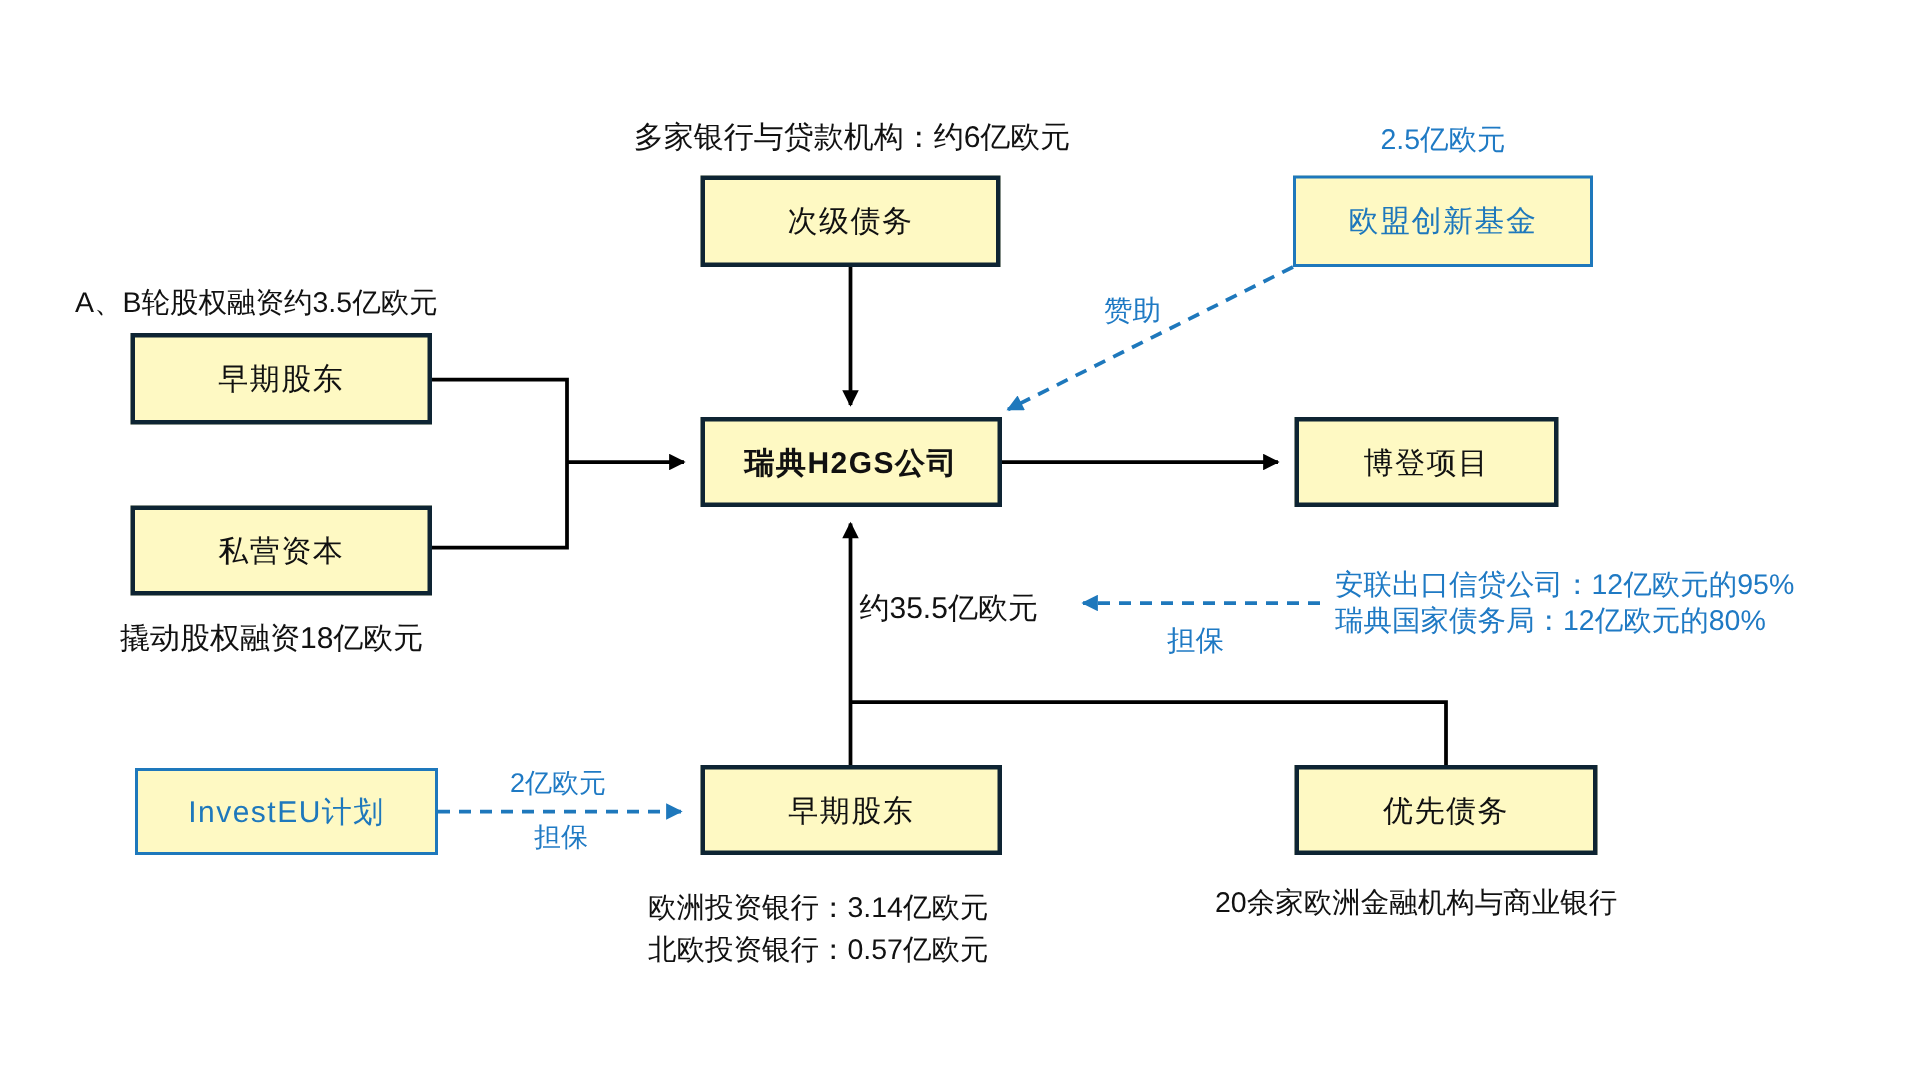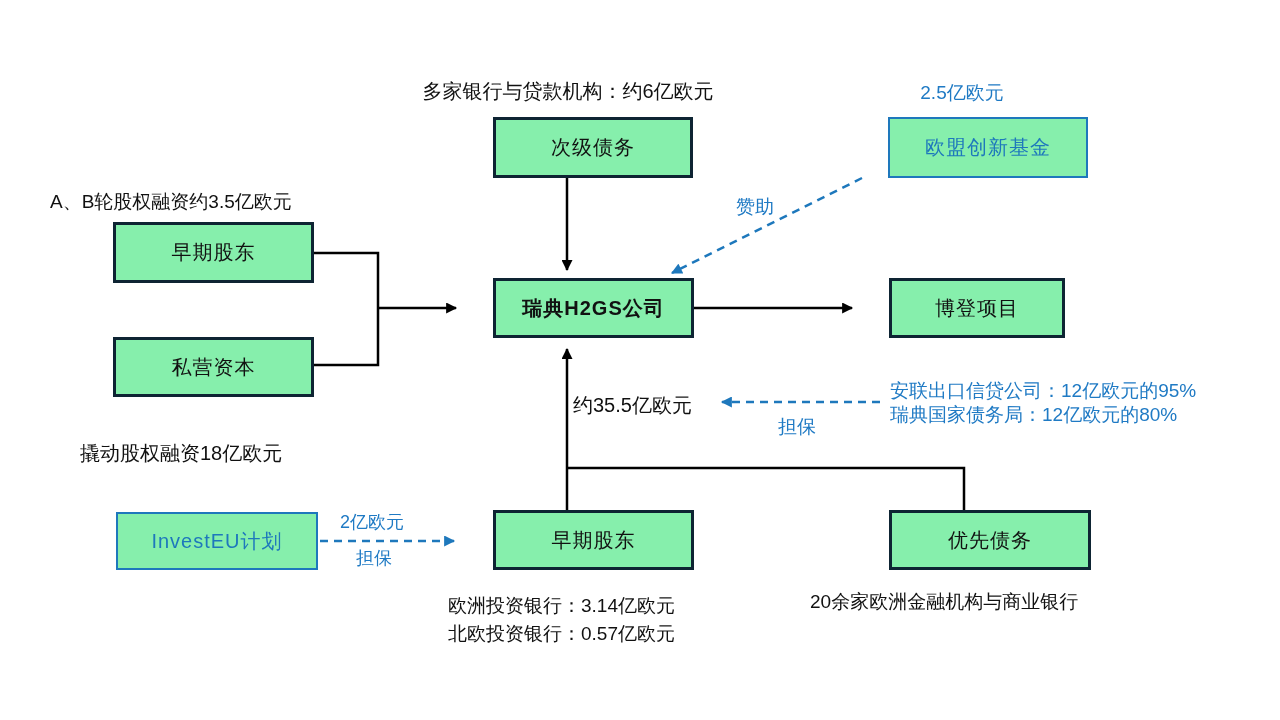--- a/index.html
+++ b/index.html
@@ -12,26 +12,25 @@
     font-family: "Liberation Sans", "DejaVu Sans", sans-serif;
     color: #111111;
   }
   #wires { position: absolute; left: 0; top: 0; width: 1280px; height: 720px; }
   .box {
     position: absolute;
     box-sizing: border-box;
     display: flex;
     align-items: center;
     justify-content: center;
-    background: #86efac;
+    background: #fef9c3;
     border: 3px solid #0e2433;
     font-size: 20px;
     letter-spacing: 1px;
     white-space: nowrap;
-    margin-left: 26px;
   }
   .box.blue {
     border: 2px solid #1e78bc;
     color: #1e78bc;
   }
   .lbl {
     position: absolute;
     white-space: nowrap;
     font-size: 19px;
     color: #111111;
@@ -49,28 +48,28 @@
   #box-h2gs               { left: 467px; top: 278px; width: 201px; height: 60px; font-weight: bold; }
   #box-boden              { left: 863px; top: 278px; width: 176px; height: 60px; }
   #box-investeu           { left: 90px;  top: 512px; width: 202px; height: 58px; }
   #box-dev-capital        { left: 467px; top: 510px; width: 201px; height: 60px; }
   #box-senior-debt        { left: 863px; top: 510px; width: 202px; height: 60px; }
 
   
   #lbl-banks-note      { left: 568px; top: 78px;  font-size: 20px; }
   #lbl-eu-fund-amount  { left: 962px; top: 80px;  }
   #lbl-series-ab       { left: 50px;  top: 189px; }
-  #lbl-leverage        { left: 80px;  top: 412px; font-size: 20px; margin-top: 28px; }
+  #lbl-leverage        { left: 80px;  top: 412px; font-size: 20px; }
   #lbl-sponsor         { left: 736px; top: 194px; text-align: center; }
   #lbl-total-amount    { left: 573px; top: 392px; font-size: 20px; text-align: center; }
   #lbl-guarantee-mid   { left: 778px; top: 414px; }
   #lbl-guarantors      { left: 890px; top: 379px; }
   #lbl-investeu-amount { left: 340px; top: 510px; font-size: 18px; }
   #lbl-investeu-guar   { left: 356px; top: 546px; font-size: 18px; }
-  #lbl-dev-note        { left: 432px; top: 592px; margin-left: 16px; }
+  #lbl-dev-note        { left: 432px; top: 592px; }
   #lbl-senior-note     { left: 810px; top: 589px; }
 </style>
 </head>
 <body>
 
 <div id="canvas">
 
   <svg id="wires" viewBox="0 0 1280 720" xmlns="http://www.w3.org/2000/svg">
     <defs>
       <marker id="arrow-black" viewBox="0 0 10 10" refX="9" refY="5" markerWidth="13" markerHeight="11" orient="auto" markerUnits="userSpaceOnUse">

